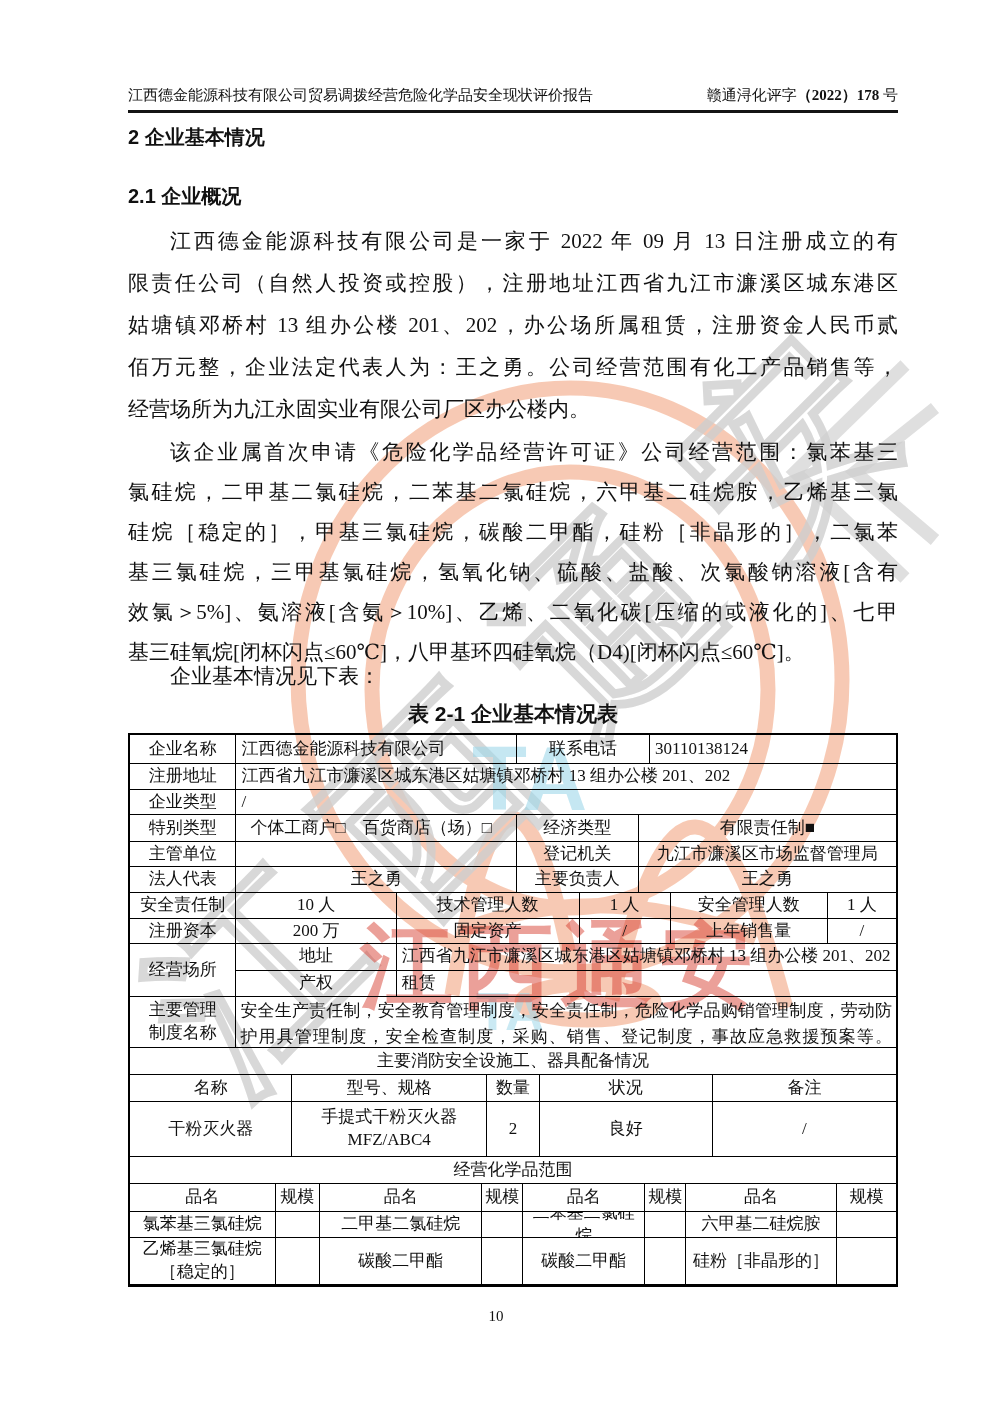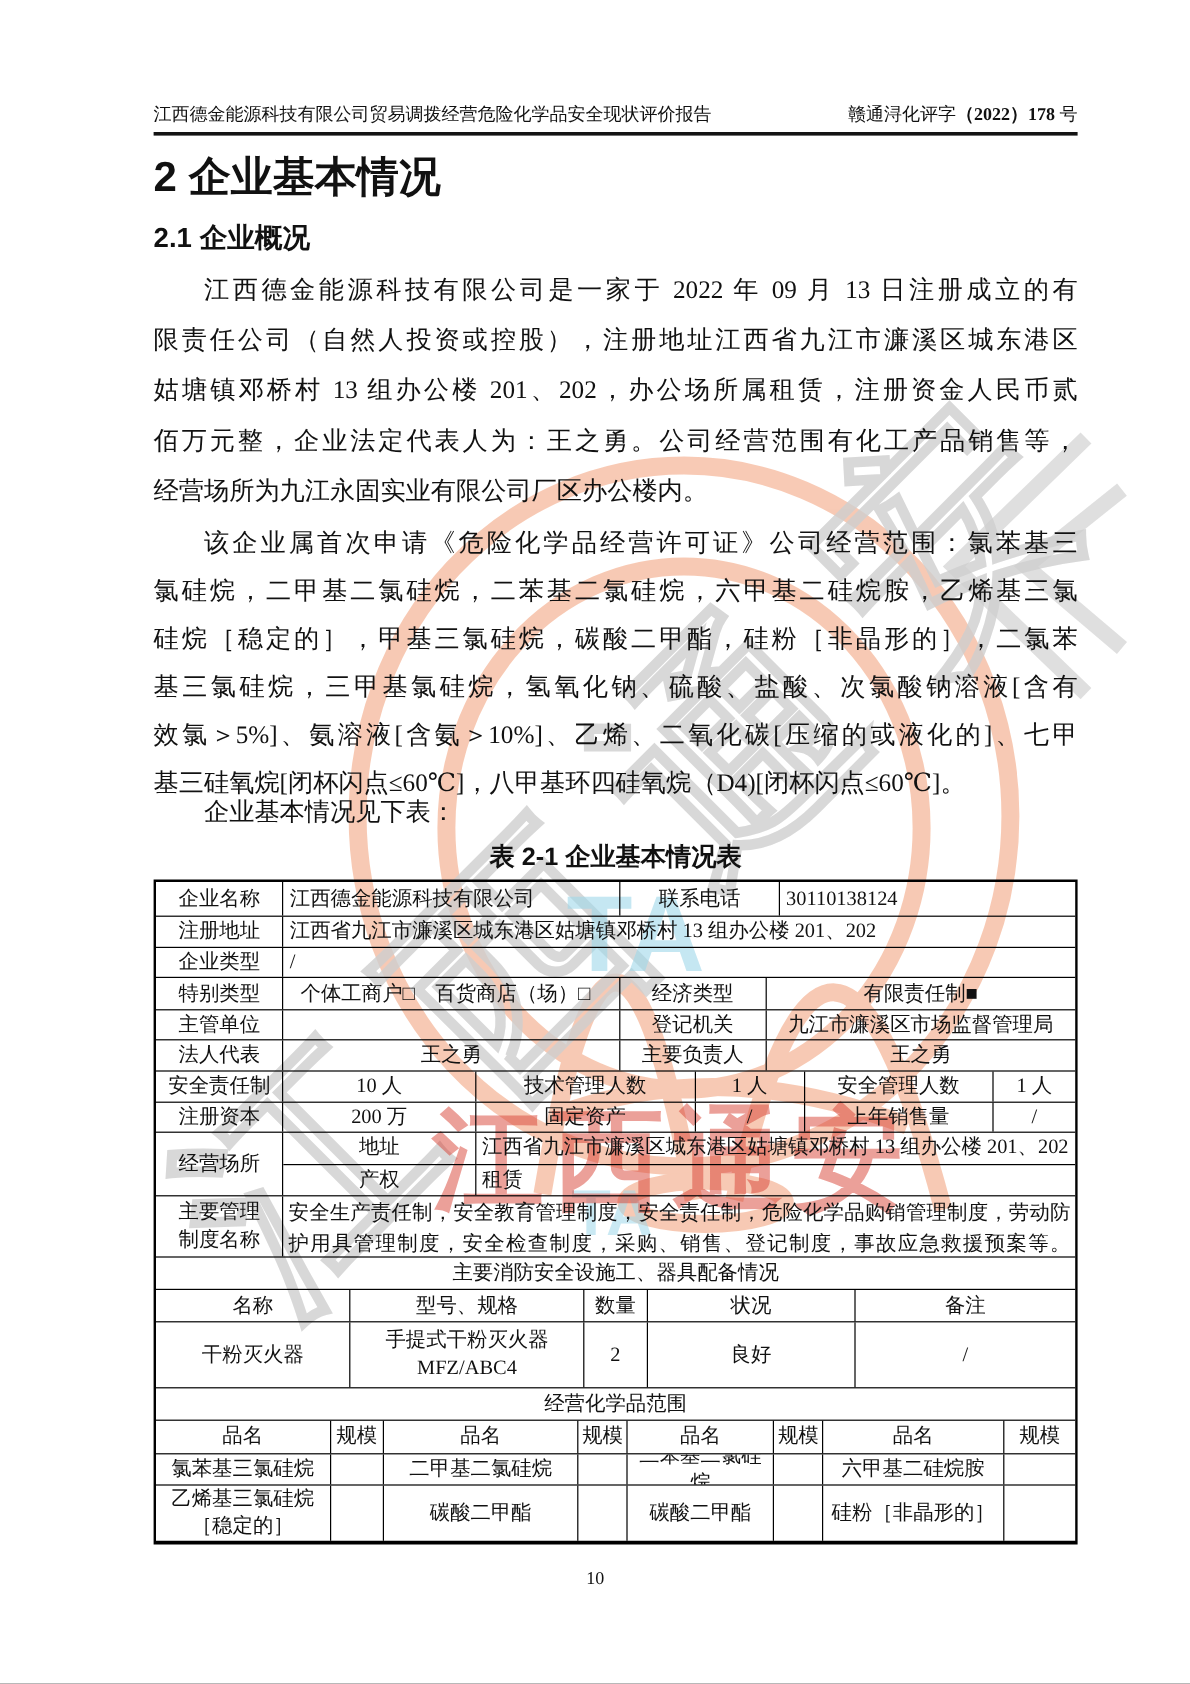--- a/index.html
+++ b/index.html
@@ -22,23 +22,23 @@
   .wm-cyan2{position:absolute;left:476px;top:980px;
           font-family:"Liberation Sans","DejaVu Sans",sans-serif;font-weight:bold;
           font-size:54px;color:#9fd8ea;opacity:.55;}
   .wm-svg{position:absolute;left:0;top:0;}
   
   .hdr{position:absolute;left:128px;top:86px;width:770px;display:flex;justify-content:space-between;
        font-size:15px;}
   .hdr .num{font-weight:bold;}
   .rule{position:absolute;left:128px;top:110px;width:770px;height:3px;background:#141414;}
   .h1{position:absolute;left:128px;top:124px;width:770px;
-      font-family:"Liberation Sans","DejaVu Sans",sans-serif;font-weight:bold;font-size:35px;}
+      font-family:"Liberation Sans","DejaVu Sans",sans-serif;font-weight:bold;font-size:20px;}
   .h2{position:absolute;left:128px;top:183px;width:770px;
-      font-family:"Liberation Sans","DejaVu Sans",sans-serif;font-weight:bold;font-size:23px;}
+      font-family:"Liberation Sans","DejaVu Sans",sans-serif;font-weight:bold;font-size:20px;}
   
   .para{position:absolute;left:128px;width:770px;font-size:21px;}
   .p1{top:220px;}
   .p2{top:432px;}
   .pline{height:42px;line-height:42px;text-align:justify;text-align-last:justify;white-space:nowrap;}
   .p2 .pline{height:40px;line-height:40px;}
   .pline.first{text-indent:2em;}
   .pline.last{text-align-last:left;}
   .p3{position:absolute;left:128px;top:662px;width:770px;font-size:21px;text-indent:2em;}
   

